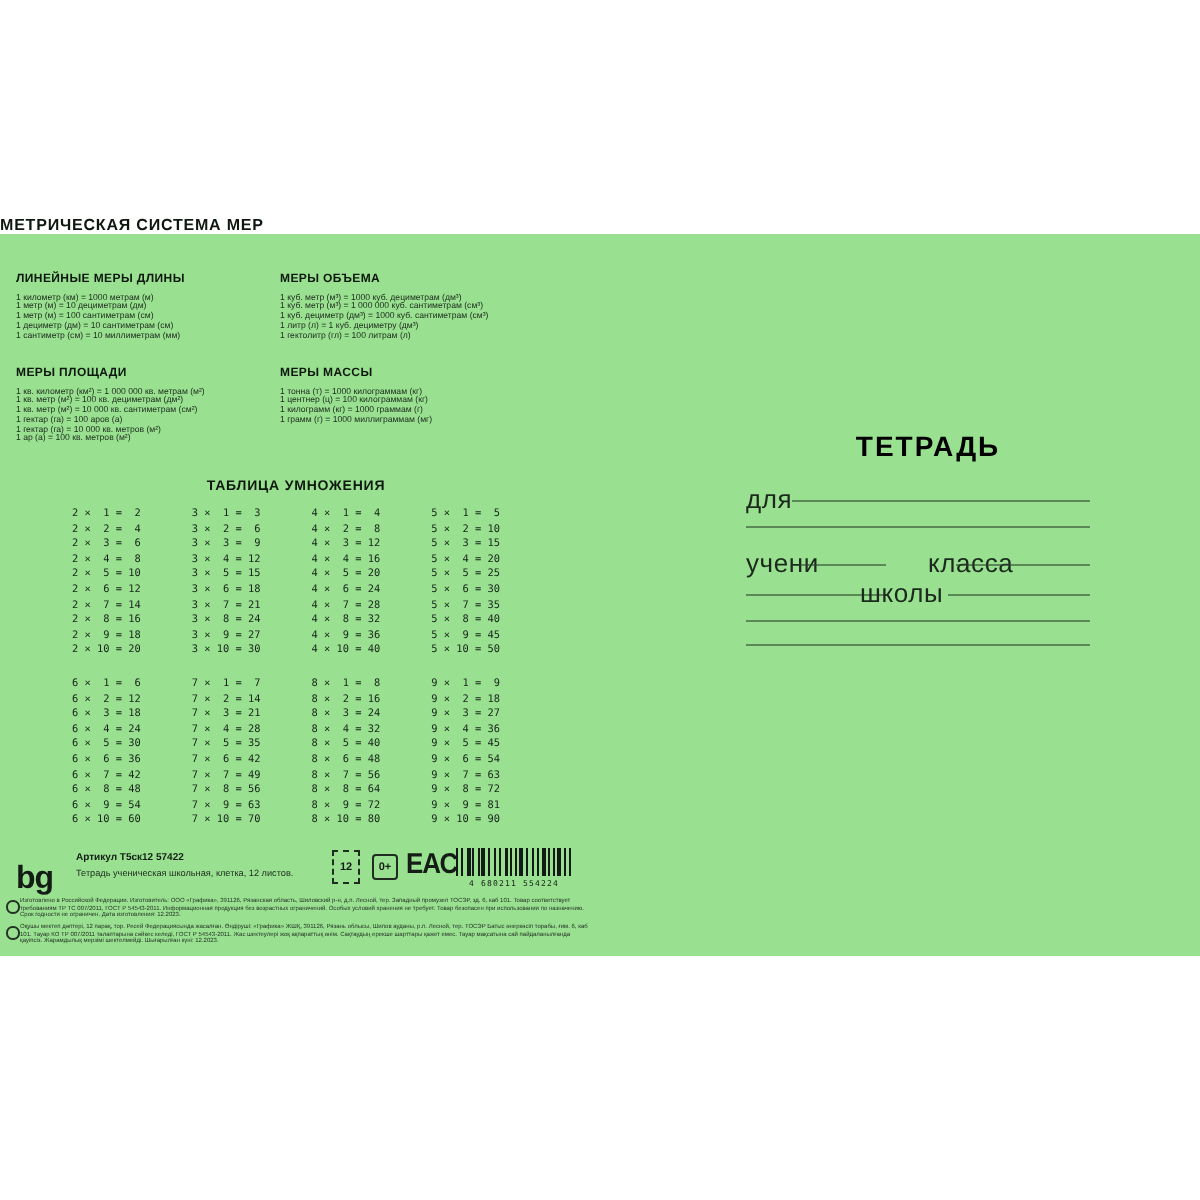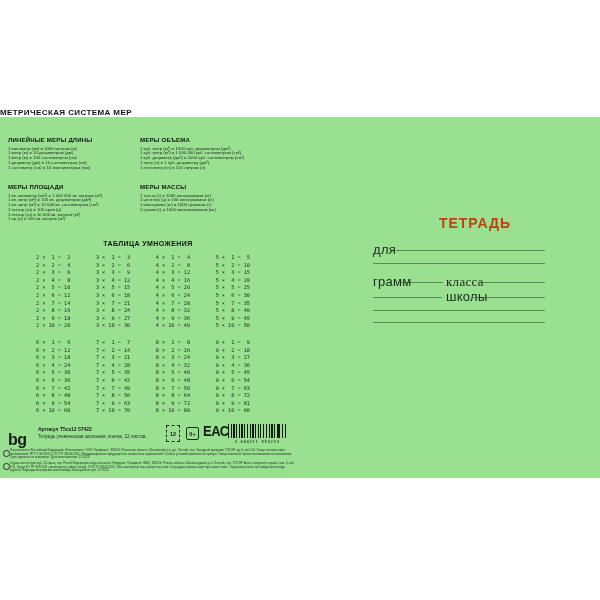--- a/index.html
+++ b/index.html
@@ -38,22 +38,22 @@
   .barcode-digits{left:228px;top:439px;width:58px;text-align:center;font-family:"DejaVu Sans Mono", monospace;
                   font-size:4px;letter-spacing:.6px;color:#141d15;white-space:nowrap;}
   .legal{font-size:3px;line-height:3.6px;color:#253326;width:284px;text-align:left;}
   .legal-1{left:10px;top:449px;}
   .legal-2{left:10px;top:462px;}
   .cert-circle{width:4.5px;height:4.5px;border:0.5px solid #253326;border-radius:50%;
                font-size:2.5px;display:flex;align-items:center;justify-content:center;color:#253326;}
   .cc1{left:3px;top:450px;} .cc2{left:3px;top:463px;}
 
   
-  .tetrad-title{left:384px;top:215px;width:182px;text-align:center;font-size:14px;font-weight:bold;
-                letter-spacing:1px;color:#c2410c;}
+  .tetrad-title{left:373px;top:215px;width:182px;text-align:center;font-size:14px;font-weight:bold;
+                letter-spacing:1px;color:#000000;}
   .f-label{font-size:13px;letter-spacing:.3px;color:#1c291d;}
   .f-line{border-bottom:1px solid rgba(38,66,40,0.55);height:0;}
 </style>
 </head>
 <body>
 
 <div class="canvas">
 
   <div class="green-band" style="background: rgb(153, 225, 144);"></div>
 
@@ -210,25 +210,25 @@
   <div class="abs legal legal-1">Изготовлено в Российской Федерации. Изготовитель: ООО «Графика», 391126, Рязанская область, Шиловский р-н, д.п. Лесной, тер. Западный промузел ТОСЭР, зд. 6, каб 101. Товар соответствует требованиям ТР ТС 007/2011, ГОСТ Р 54543-2011. Информационная продукция без возрастных ограничений. Особых условий хранения не требует. Товар безопасен при использовании по назначению. Срок годности не ограничен. Дата изготовления: 12.2023.</div>
   <div class="abs legal legal-2">Оқушы мектеп дәптері, 12 парақ, тор. Ресей Федерациясында жасалған. Өндіруші: «Графика» ЖШҚ, 391126, Рязань облысы, Шилов ауданы, р.п. Лесной, тер. ТОСЭР Батыс өнеркәсіп торабы, ғим. 6, каб 101. Тауар КО ТР 007/2011 талаптарына сәйкес келеді, ГОСТ Р 54543-2011. Жас шектеулері жоқ ақпараттық өнім. Сақтаудың ерекше шарттары қажет емес. Тауар мақсатына сай пайдаланылғанда қауіпсіз. Жарамдылық мерзімі шектелмейді. Шығарылған күні: 12.2023.</div>
 
   <div class="abs tetrad-title">ТЕТРАДЬ</div>
 
   <div class="abs f-label" style="left:373px;top:242px;">для</div>
   <div class="abs f-line" style="left:396px;top:250px;width:149px;"></div>
 
   <div class="abs f-line" style="left:373px;top:263px;width:172px;"></div>
 
-  <div class="abs f-label" style="left:373px;top:274px;">грамм</div>
+  <div class="abs f-label" style="left:373px;top:274px;">учени</div>
   <div class="abs f-line" style="left:399px;top:282px;width:44px;"></div>
-  <div class="abs f-label" style="left:446px;top:274px;font-family:Liberation Serif, serif;">класса</div>
+  <div class="abs f-label" style="left:464px;top:274px;">класса</div>
   <div class="abs f-line" style="left:478px;top:282px;width:67px;"></div>
 
   <div class="abs f-line" style="left:373px;top:297px;width:69px;"></div>
-  <div class="abs f-label" style="left:446px;top:289px;">школы</div>
+  <div class="abs f-label" style="left:430px;top:289px;">школы</div>
   <div class="abs f-line" style="left:474px;top:297px;width:71px;"></div>
 
   <div class="abs f-line" style="left:373px;top:310px;width:172px;"></div>
   <div class="abs f-line" style="left:373px;top:322px;width:172px;"></div>
 
 </div>
 
 </body></html>

